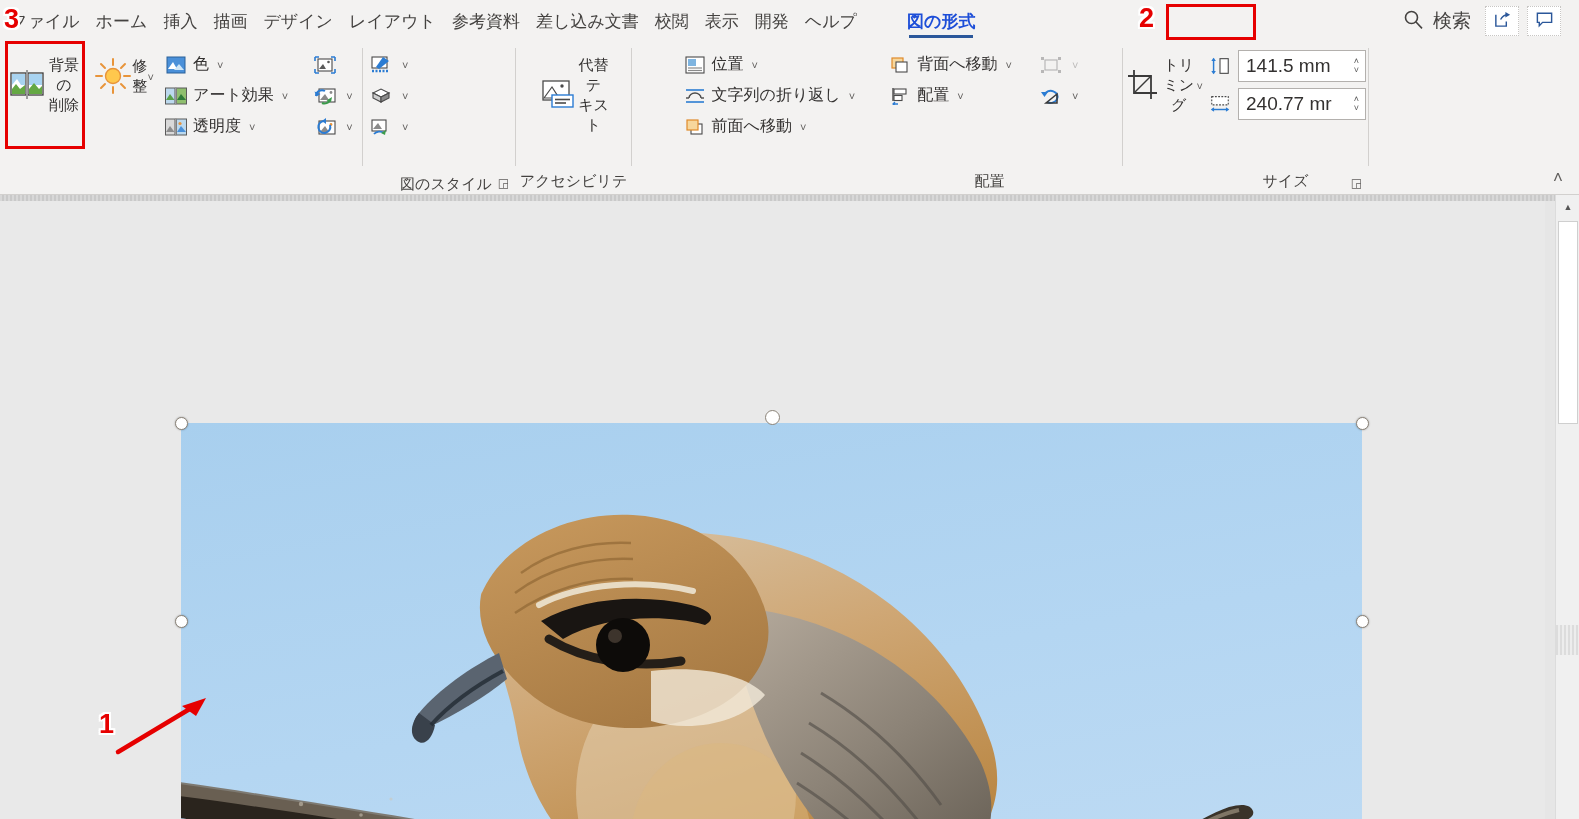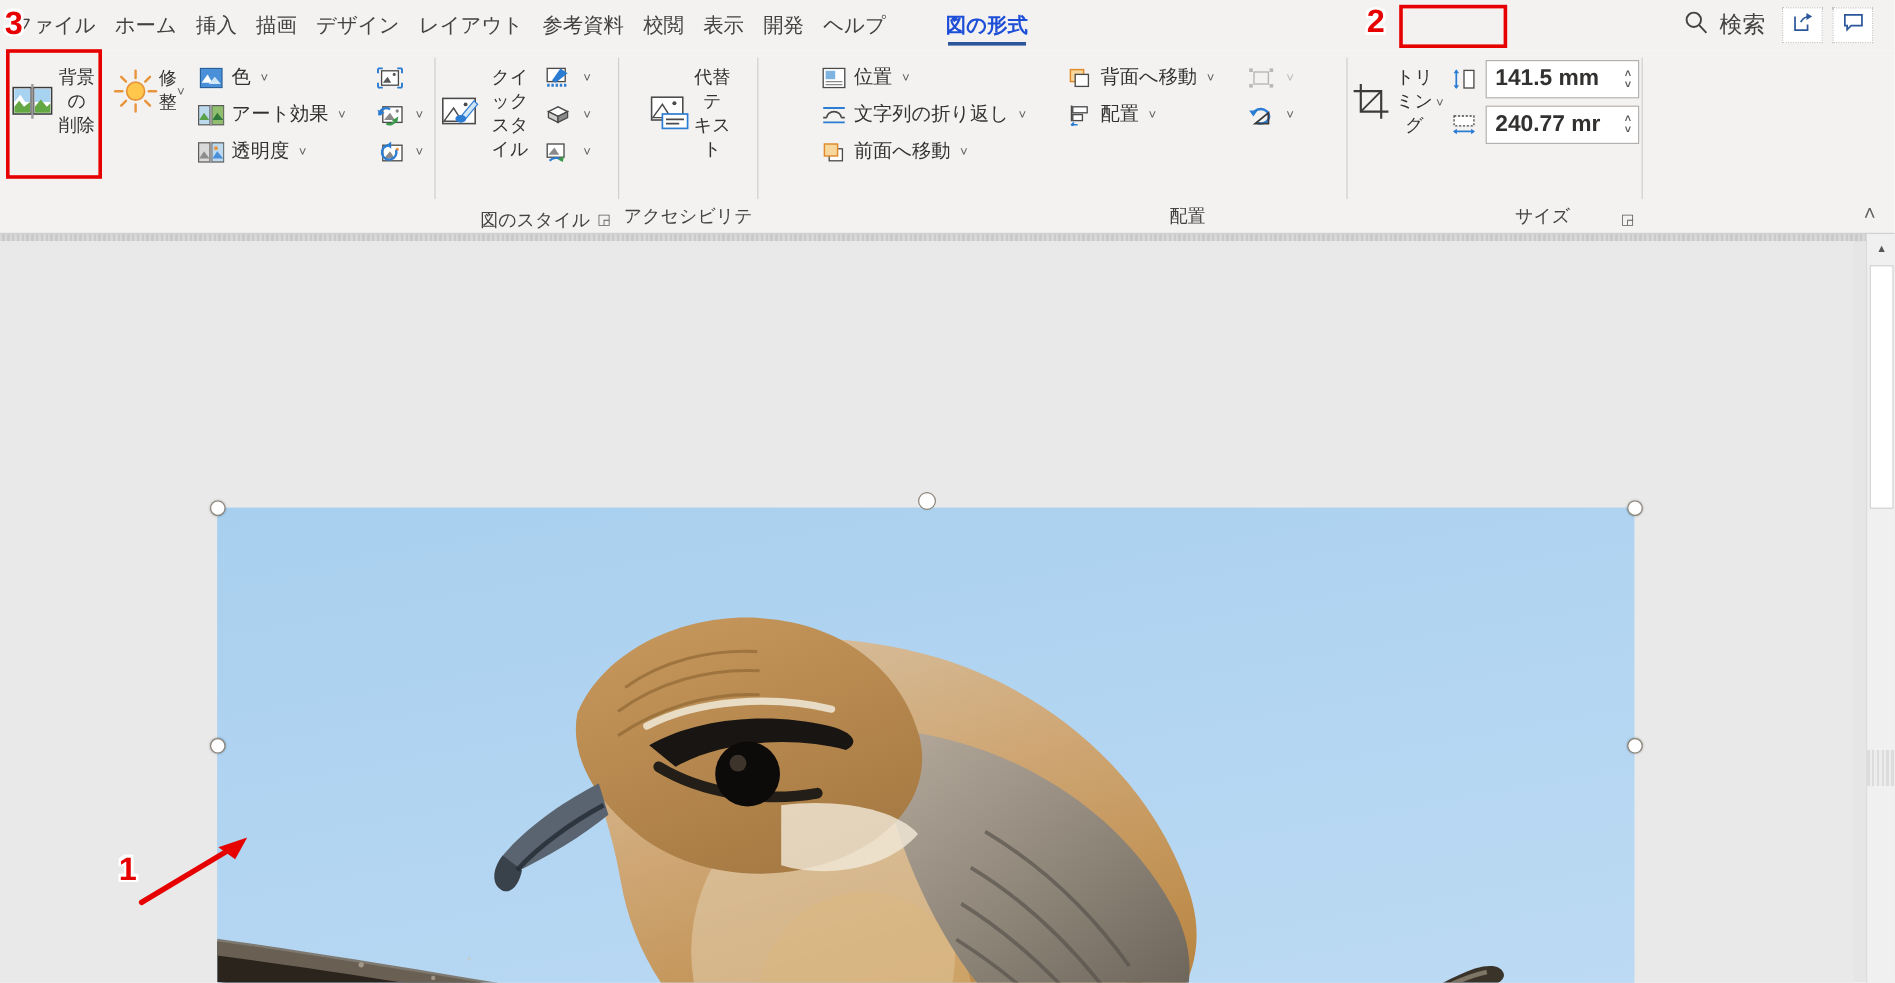--- a/index.html
+++ b/index.html
@@ -207,20 +207,21 @@
 <div id="app">
 
   <div class="tabbar">
     <div class="tab">ファイル</div>
     <div class="tab">ホーム</div>
     <div class="tab">挿入</div>
     <div class="tab">描画</div>
     <div class="tab">デザイン</div>
     <div class="tab">レイアウト</div>
     <div class="tab">参考資料</div>
+    <div class="tab">差し込み文書</div>
     <div class="tab">校閲</div>
     <div class="tab">表示</div>
     <div class="tab">開発</div>
     <div class="tab">ヘルプ</div>
     <div class="tab active" style="margin-left:34px;">図の形式</div>
 
     <div class="tabbar-spacer"></div>
 
     <div class="search-zone">
       <span>
@@ -382,33 +383,20 @@
             <span class="cv">˅</span>
           </div>
         </div>
       </div>
     </div>
 
     <div class="group-sep"></div>
 
     <div class="group" style="width:152px;">
       <div class="group-body">
-        <div class="bigbtn" style="width:84px;">
-          <span class="ic">
-            <svg width="40" height="34" viewBox="0 0 40 34">
-              <rect x="4" y="4" width="27" height="21" fill="#fff" stroke="#4a4a4a" stroke-width="1.3"></rect>
-              <path d="M5 23 L13 12 L20 23 Z" fill="none" stroke="#4a4a4a" stroke-width="1.2"></path>
-              <circle cx="23" cy="9" r="1.6" fill="#4a4a4a"></circle>
-              <path d="M30 6 L20 18 L23 21 L33 9 Z" fill="#cfe6f7" stroke="#2b7cd3" stroke-width="1"></path>
-              <ellipse cx="19" cy="21" rx="4.5" ry="3.2" fill="#2b7cd3"></ellipse>
-            </svg>
-          </span>
-          <span class="cap">クイック
-スタイル</span>
-        </div>
         <div class="col">
           <div class="smallbtn">
             <span class="icobox wide">
               <svg width="24" height="20" viewBox="0 0 24 20">
                 <rect x="3" y="2" width="15" height="11" fill="#fff" stroke="#4a4a4a" stroke-width="1.1"></rect>
                 <path d="M14 2 L20 6 L10 14 L7 12 Z" fill="#2b7cd3"></path>
                 <path d="M3 16 h17" stroke="#2b7cd3" stroke-width="2.4" stroke-dasharray="2 1.5"></path>
               </svg>
             </span>
             <span class="cv">˅</span>
@@ -568,21 +556,21 @@
             <svg width="36" height="34" viewBox="0 0 36 34">
               <path d="M9 2 V25 H32" fill="none" stroke="#3a3a3a" stroke-width="1.8"></path>
               <path d="M3 8 H26 V31" fill="none" stroke="#3a3a3a" stroke-width="1.8"></path>
               <line x1="9" y1="25" x2="26" y2="8" stroke="#3a3a3a" stroke-width="1.5"></line>
             </svg>
           </span>
           <span class="cap">トリミング</span>
           <span class="caret">˅</span>
         </div>
 
-        <div class="col" style="margin-left:4px; gap:4px;font-weight:bold;">
+        <div class="col" style="margin-left:4px; gap:4px;">
           <div class="sizerow">
             <span class="icobox">
               <svg width="24" height="22" viewBox="0 0 24 22">
                 <rect x="12" y="3" width="9" height="16" fill="#fff" stroke="#4a4a4a" stroke-width="1.2"></rect>
                 <line x1="5" y1="3" x2="5" y2="19" stroke="#2b7cd3" stroke-width="1.6"></line>
                 <path d="M2.5 5.5 L5 2 L7.5 5.5 Z" fill="#2b7cd3"></path>
                 <path d="M2.5 16.5 L5 20 L7.5 16.5 Z" fill="#2b7cd3"></path>
               </svg>
             </span>
             <div class="spin">

